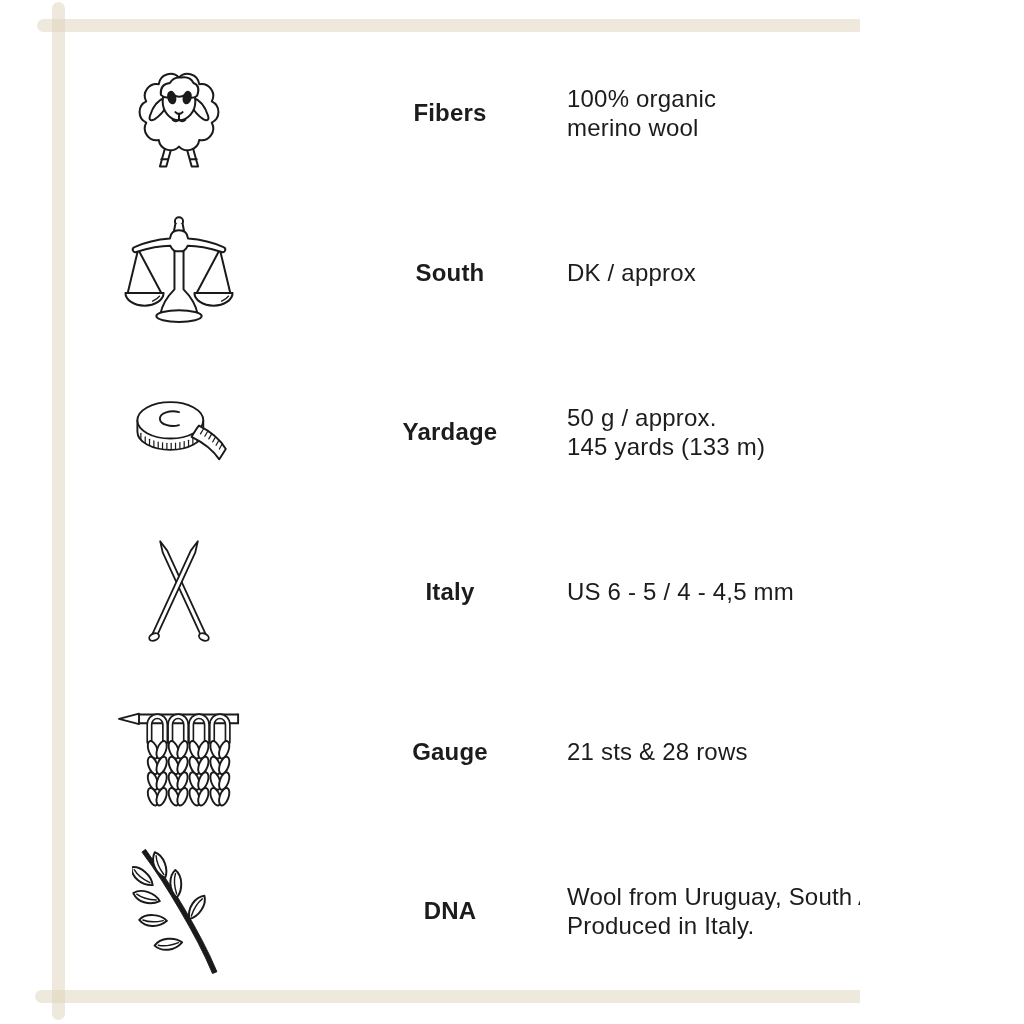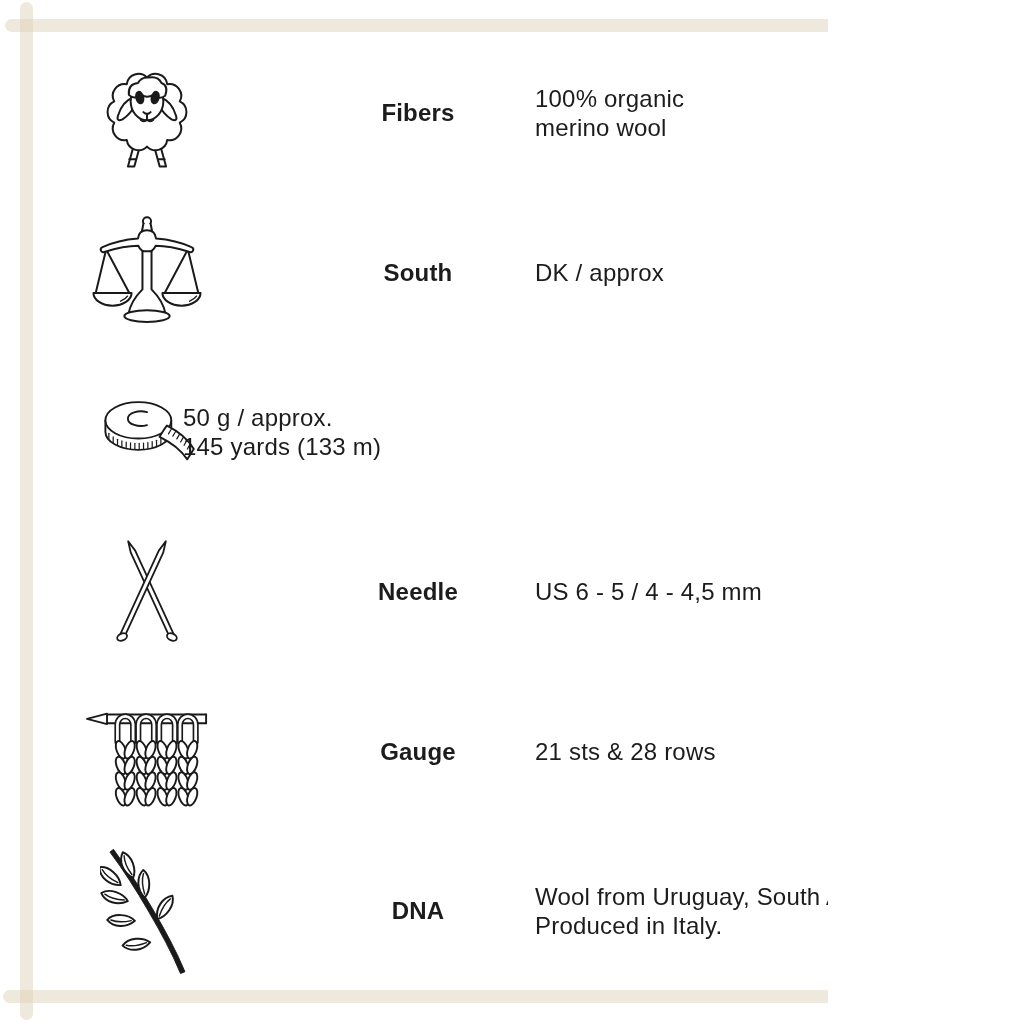--- a/index.html
+++ b/index.html
@@ -4,20 +4,21 @@
 <style>
   html, body { margin: 0; padding: 0; background: #ffffff; }
   .canvas {
     position: relative;
     width: 828px;
     height: 1024px;
     background: #ffffff;
     font-family: "Liberation Sans", sans-serif;
     color: #1c1c1c;
     overflow: hidden;
+    margin-left: 32px;
   }
   .strip {
     position: absolute;
     background: rgba(223, 213, 188, 0.52);
     border-radius: 8px;
   }
   .strip.top    { left: 5px;   top: 19px;  width: 1015px; height: 13px; }
   .strip.bottom { left: 3px;   top: 990px; width: 1019px; height: 13px; }
   .strip.left   { left: 20px;  top: 2px;   width: 13px;   height: 1018px; }
   .strip.right  { left: 991px; top: 2px;   width: 14px;   height: 1018px; }
@@ -147,36 +148,37 @@
               <line x1="88" y1="46.2" x2="84.8" y2="51.6"></line>
               <line x1="93" y1="48.9" x2="89.8" y2="54.3"></line>
               <line x1="97.6" y1="51.9" x2="94.4" y2="57.4"></line>
               <line x1="102" y1="55.3" x2="98.8" y2="60.9"></line>
               <line x1="106" y1="59" x2="102.8" y2="64.7"></line>
               <line x1="109.8" y1="63.3" x2="106.6" y2="69.1"></line>
             </g>
           </g>
         </svg>
       </div>
+      <div class="label">Yardage</div>
       <div class="value">50 g / approx.
 145 yards (133 m)</div>
     </div>
 
     <div class="row">
       <div class="icon-cell">
         <svg viewBox="0 0 100 132" width="82" height="108">
           <g fill="#ffffff" stroke="#1a1a1a" stroke-width="2.2" stroke-linecap="round" stroke-linejoin="round">
             <path d="M 27 4 L 30.2 18 L 77.3 120.3 L 82.7 117.7 L 35.6 15.4 Z"></path>
             <ellipse cx="80.4" cy="121" rx="6.3" ry="4.2" transform="rotate(24 80.4 121)"></ellipse>
             <path d="M 73 4 L 69.8 18 L 22.7 120.3 L 17.3 117.7 L 64.4 15.4 Z"></path>
             <ellipse cx="19.6" cy="121" rx="6.3" ry="4.2" transform="rotate(-24 19.6 121)"></ellipse>
           </g>
         </svg>
       </div>
-      <div class="label">Needle</div>
+      <div class="label">Italy</div>
       <div class="value">US 6 - 5 / 4 - 4,5 mm</div>
     </div>
 
     <div class="row">
       <div class="icon-cell">
         <svg viewBox="0 0 142 130" width="124" height="113">
           <g fill="#ffffff" stroke="#1a1a1a" stroke-width="2.2" stroke-linecap="round" stroke-linejoin="round">
             <polygon points="2,27.5 25,21.5 25,33.5"></polygon>
             <line x1="25" y1="22.5" x2="139" y2="22.5"></line>
             <line x1="25" y1="32.5" x2="139" y2="32.5"></line>

